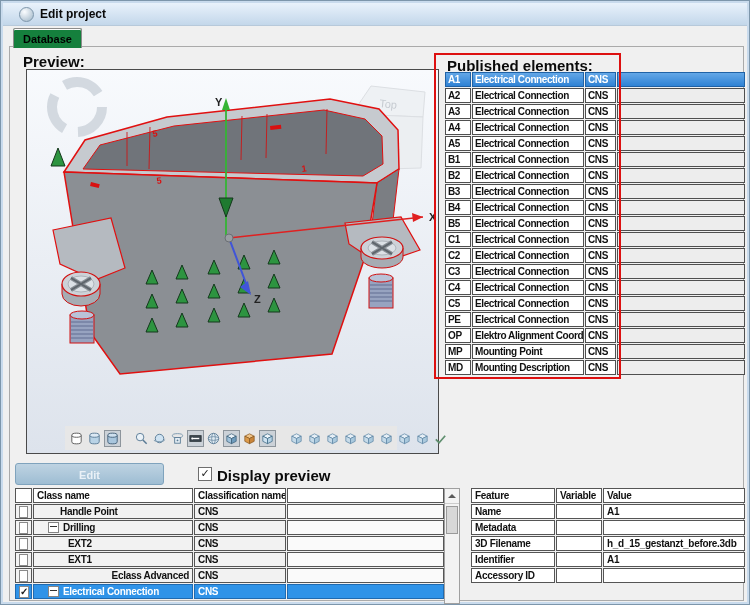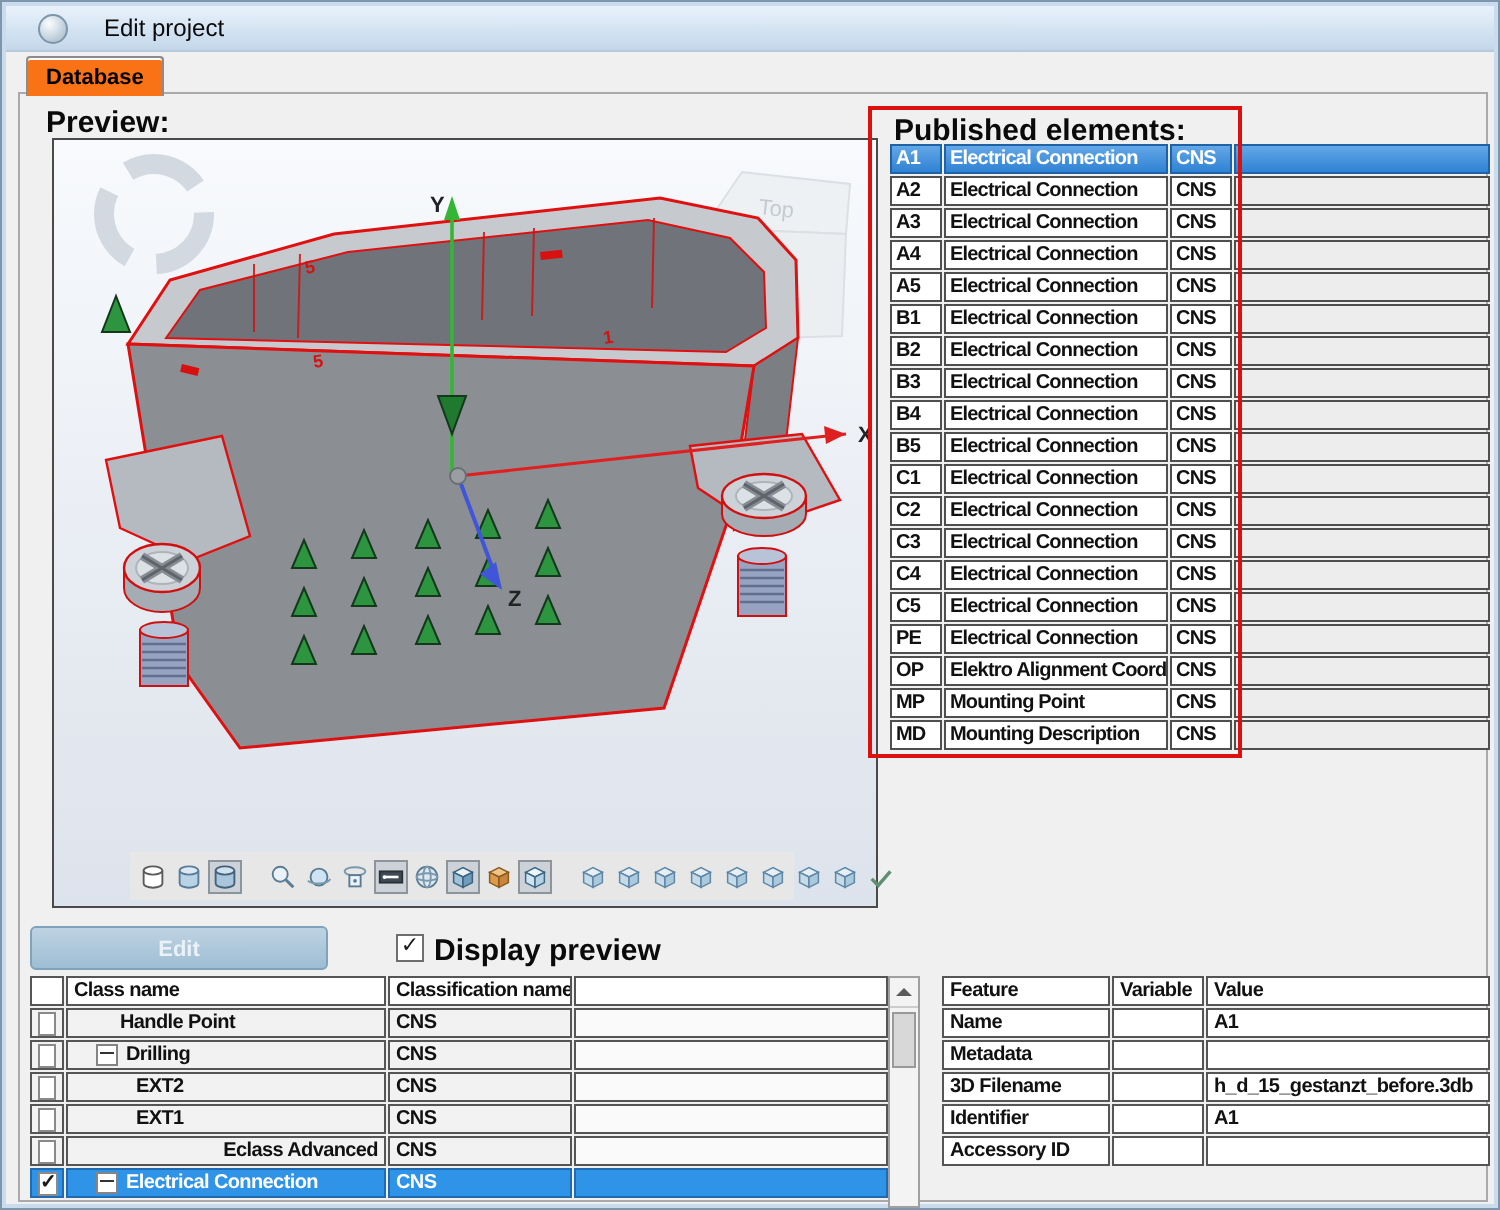--- a/index.html
+++ b/index.html
@@ -4,22 +4,22 @@
 <style>
   html,body{margin:0;padding:0;background:#ffffff;}
   body{width:750px;height:605px;position:relative;font-family:"Liberation Sans",sans-serif;overflow:hidden;}
   .window{position:absolute;left:0;top:0;width:748px;height:603px;background:#f0f0f0;
     border:1px solid #7d96ab;box-shadow:inset 0 0 0 2px #c9dbed;overflow:hidden;}
   .titlebar{position:absolute;left:2px;top:2px;width:744px;height:23px;
     background:linear-gradient(180deg,#e9f2fb 0%,#d4e3f2 55%,#c3d7ea 100%);
     border-bottom:1px solid #b7c9da;display:flex;align-items:center;padding-left:16px;box-sizing:border-box;}
   .title-icon{width:13px;height:13px;border-radius:50%;
     background:radial-gradient(circle at 35% 30%,#fbfdff,#9db4c6);border:1px solid #7d96ab;}
-  .title-text{margin-left:18px;font-size:12px;font-weight:normal;color:#0a0a0a;}
-  .tab{position:absolute;left:12px;top:27px;height:19px;padding:0 9px;background:#f97316;
+  .title-text{margin-left:6px;font-size:12px;font-weight:bold;color:#0a0a0a;}
+  .tab{position:absolute;left:12px;top:27px;height:19px;padding:0 9px;background:#15803d;
     border:1px solid #8c8c8c;border-bottom:none;border-radius:2px 2px 0 0;z-index:3;
     font-size:11px;font-weight:600;display:flex;align-items:center;box-shadow:inset 0 1px 0 #fdfdfd;}
   .tabpage{position:absolute;left:8px;top:45px;width:735px;height:555px;border:1px solid #aaaaaa;
     background:#f0f0f0;z-index:1;box-sizing:border-box;}
   .lbl{position:absolute;font-size:15px;font-weight:600;color:#0a0a0a;z-index:2;}
   .preview-label{left:22px;top:52px;}
   .pub-label{left:446px;top:56px;}
 
   .preview-box{position:absolute;left:25px;top:68px;width:411px;height:383px;border:1px solid #4a4a4a;
     background:linear-gradient(180deg,#f8fafd 0%,#eaeef4 50%,#dde3ec 100%);z-index:2;}

